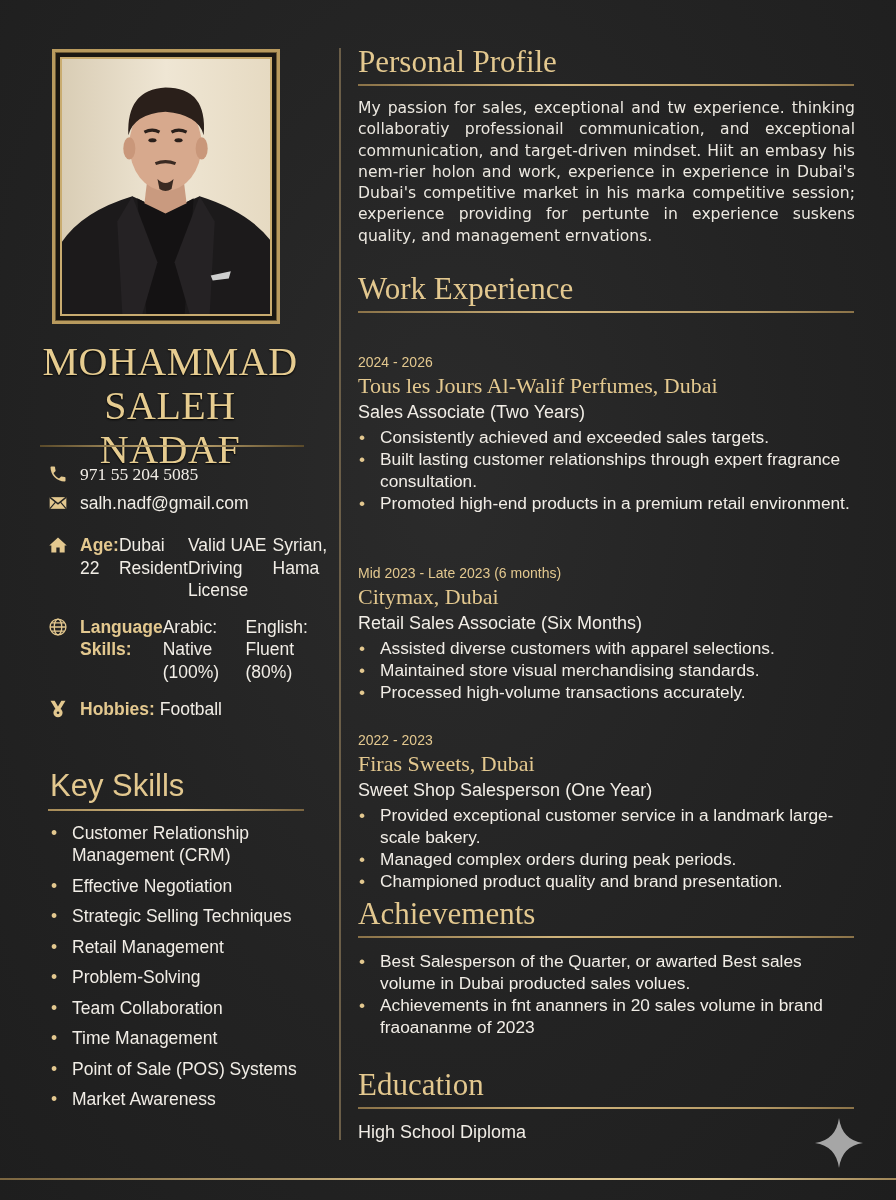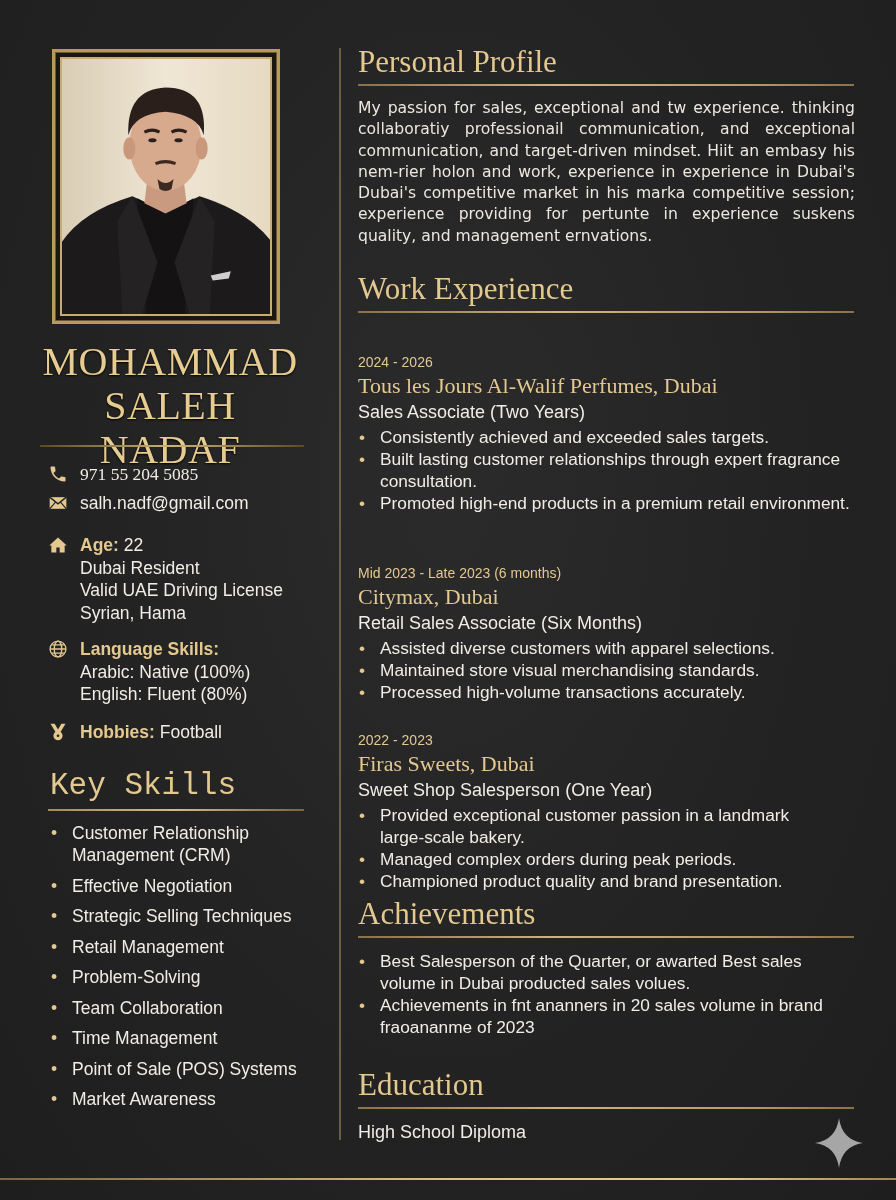--- a/index.html
+++ b/index.html
@@ -39,25 +39,25 @@
   .name-divider {
     position: absolute; left: 40px; top: 445px; width: 264px; height: 2px;
     background: linear-gradient(90deg, #5a4a2a, #cdb27a 50%, #5a4a2a);
   }
 
   .contact { position: absolute; left: 47px; top: 463px; width: 280px; }
   .c-row { display: flex; align-items: flex-start; font-size: 17.5px; line-height: 22.5px; }
   .c-icon { width: 22px; height: 22px; margin-right: 11px; flex-shrink: 0; display: flex; align-items: center; justify-content: center; }
   .c-icon svg { width: 20px; height: 20px; }
   .c-label { color: #e3c88f; font-weight: bold; }
-  .c-block { display: flex; flex-direction: column; }
+  .c-block { display: flex; flex-direction: row; }
 
   .section-title-left {
     position: absolute; left: 50px; top: 768px;
-    font-family: Liberation Mono, monospace;
+    font-family: Liberation Sans, sans-serif;
     font-size: 31px; color: #e3c88f;
   }
   .skills-divider {
     position: absolute; left: 48px; top: 809px; width: 256px; height: 2px;
     background: linear-gradient(90deg, #a78c58, #d4ba84 50%, #7a6540);
   }
   .skills { position: absolute; left: 50px; top: 822px; width: 270px; list-style: none; }
   .skills li { position: relative; padding-left: 22px; font-size: 17.5px; line-height: 22px; margin-bottom: 8.5px; }
   .skills li::before { content: "•"; position: absolute; left: 1px; top: 0; color: #e3c88f; }
 
@@ -247,21 +247,21 @@
       <li>Maintained store visual merchandising standards.</li>
       <li>Processed high-volume transactions accurately.</li>
     </ul>
   </div>
 
   <div class="job" style="top:705px;">
     <div class="job-date">2022 - 2023</div>
     <div class="job-company">Firas Sweets, Dubai</div>
     <div class="job-role">Sweet Shop Salesperson (One Year)</div>
     <ul class="bullets" style="width:480px;">
-      <li>Provided exceptional customer passion in a landmark large-scale bakery.</li>
+      <li>Provided exceptional customer service in a landmark large-scale bakery.</li>
       <li>Managed complex orders during peak periods.</li>
       <li>Championed product quality and brand presentation.</li>
     </ul>
   </div>
 
   <div class="sec-title" style="top:896px;">Achievements</div>
   <div class="sec-line" style="top:936px;"></div>
   <ul class="bullets" style="position:absolute; top:950px; left:0; width:470px;">
     <li>Best Salesperson of the Quarter, or awarted Best sales volume in Dubai producted sales volues.</li>
     <li>Achievements in fnt ananners in 20 sales volume in brand fraoananme of 2023</li>

